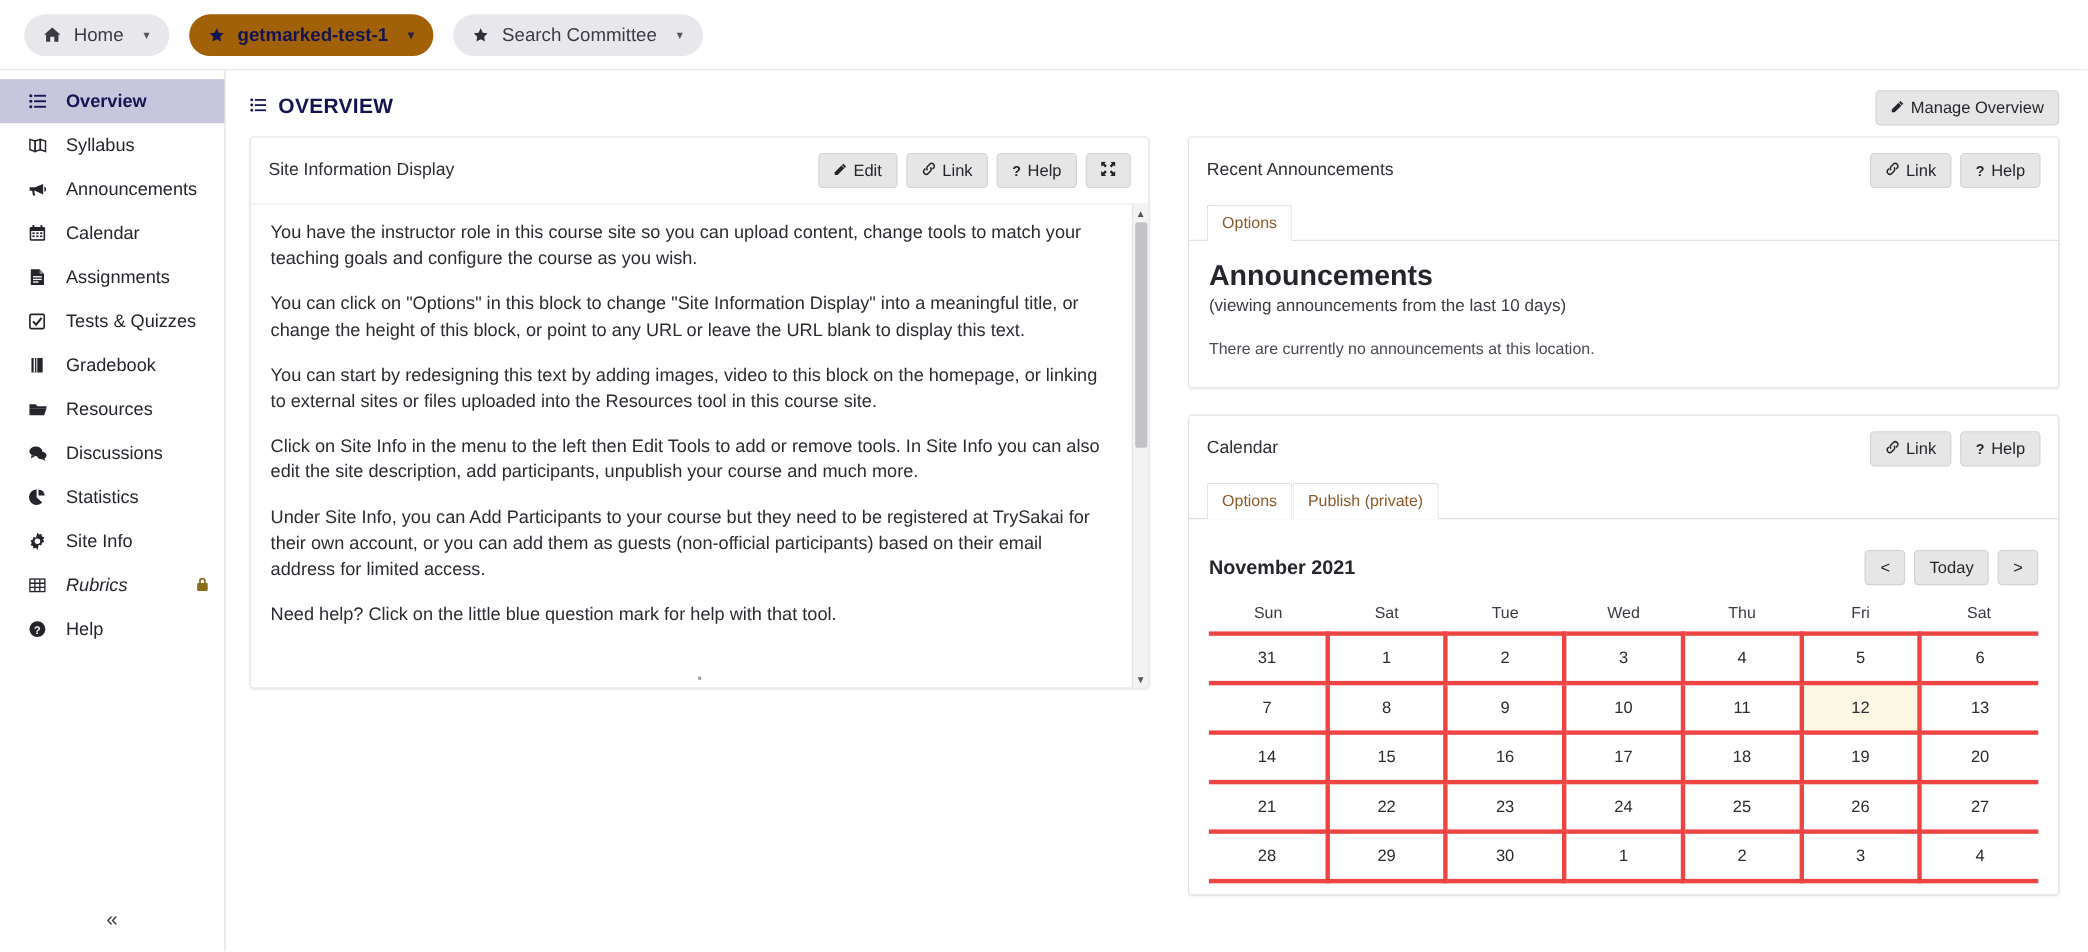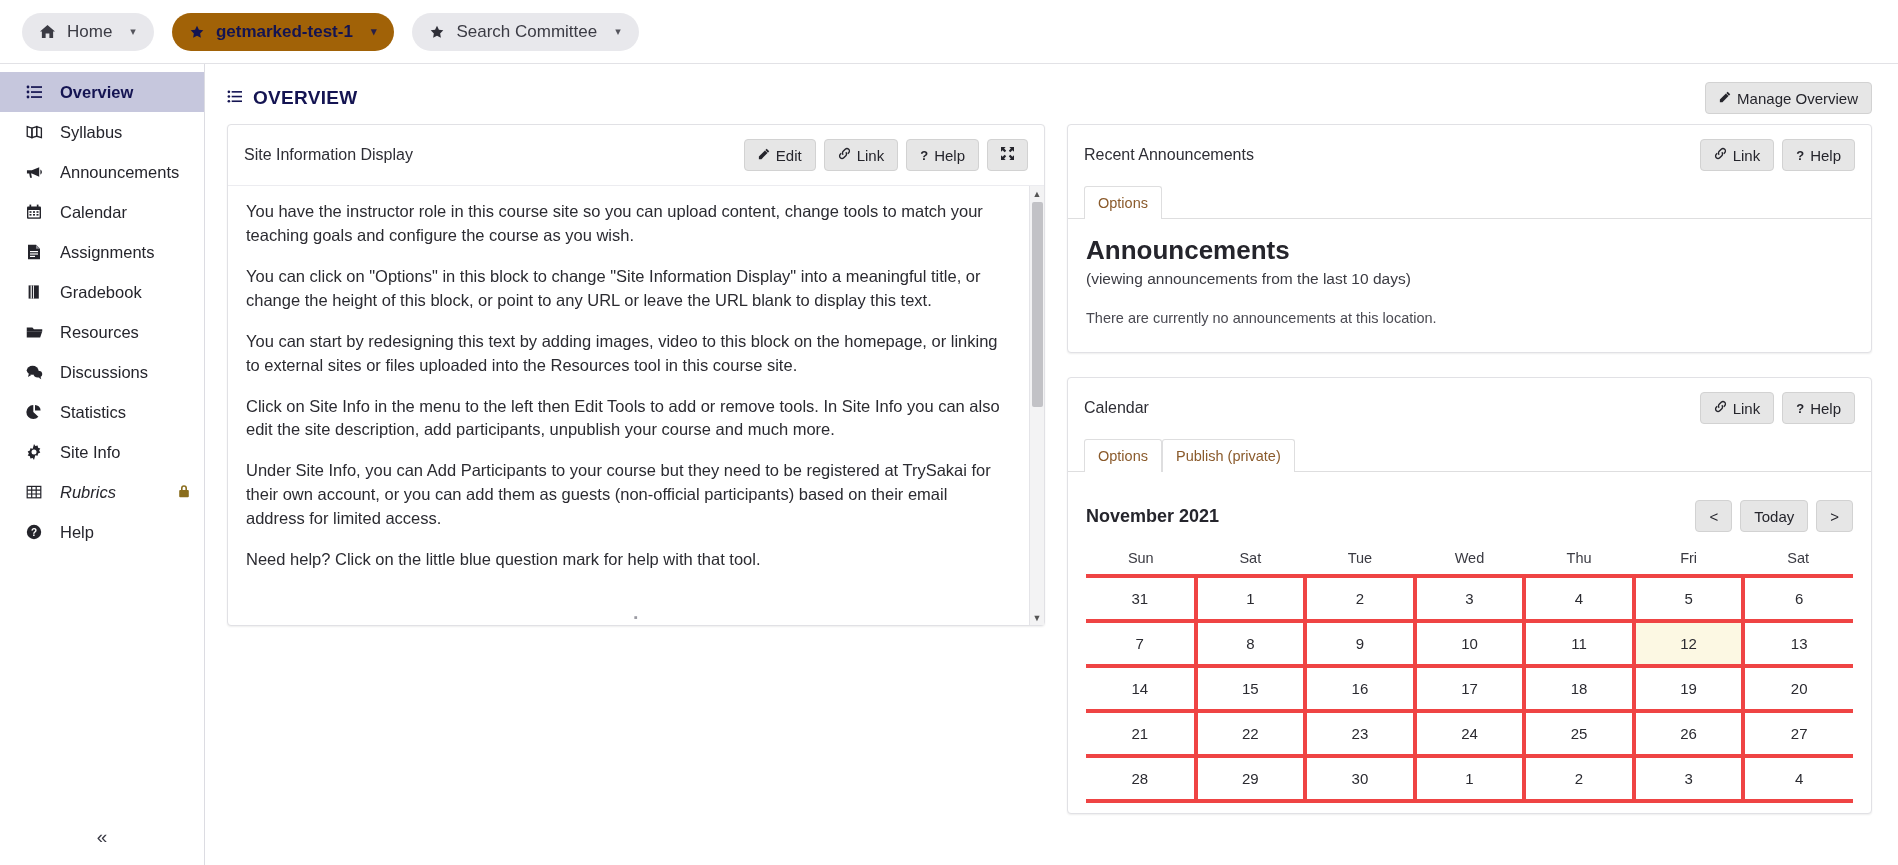--- a/index.html
+++ b/index.html
@@ -137,21 +137,21 @@
     border: 1px solid #d2d2d2;
     border-radius: 4px;
     cursor: pointer;
     white-space: nowrap;
   }
   .btn .bi { font-size: 13px; }
   .btn-manage { background: #e6e6e6; }
 
   .columns {
     display: flex;
-    gap: 22px;
+    gap: 35px;
     padding: 0 26px 0 22px;
     flex: 1;
     min-height: 0;
   }
   .col-left { flex: 0 0 818px; }
   .col-right { flex: 1; display: flex; flex-direction: column; gap: 24px; min-width: 0; }
 
   .card {
     background: #ffffff;
     border: 1px solid #e1e1e5;
@@ -371,20 +371,29 @@
               <path d="M1 .8h8l4 4v10.4H1z"></path>
               <path d="M9 .8l4 4H9z" fill="#8a8a92"></path>
               <rect x="3" y="7" width="8" height="1.2" fill="#fff"></rect>
               <rect x="3" y="9.4" width="8" height="1.2" fill="#fff"></rect>
               <rect x="3" y="11.8" width="5" height="1.2" fill="#fff"></rect>
             </svg>
         </span>
         <span class="lbl">Assignments</span>
       </div>
 
+      <div class="nav-item">
+        <span class="ico">
+          <svg width="16" height="16" viewBox="0 0 16 16" fill="none" stroke="#24242b" stroke-width="1.5">
+              <rect x="1.2" y="1.8" width="13" height="13" rx="1.2"></rect>
+              <path d="M4 8.2l2.8 3 5-6.3" stroke-width="1.8"></path>
+            </svg>
+        </span>
+        <span class="lbl">Tests &amp; Quizzes</span>
+      </div>
 
       <div class="nav-item">
         <span class="ico">
           <svg width="16" height="16" viewBox="0 0 16 16" fill="#24242b">
               <path d="M2.6 1.4h10.2v13.2H2.6z"></path>
               <rect x="4.6" y="1.4" width="1.2" height="13.2" fill="#fff"></rect>
               <rect x="7" y="1.4" width="0.9" height="13.2" fill="#fff"></rect>
             </svg>
         </span>
         <span class="lbl">Gradebook</span>

